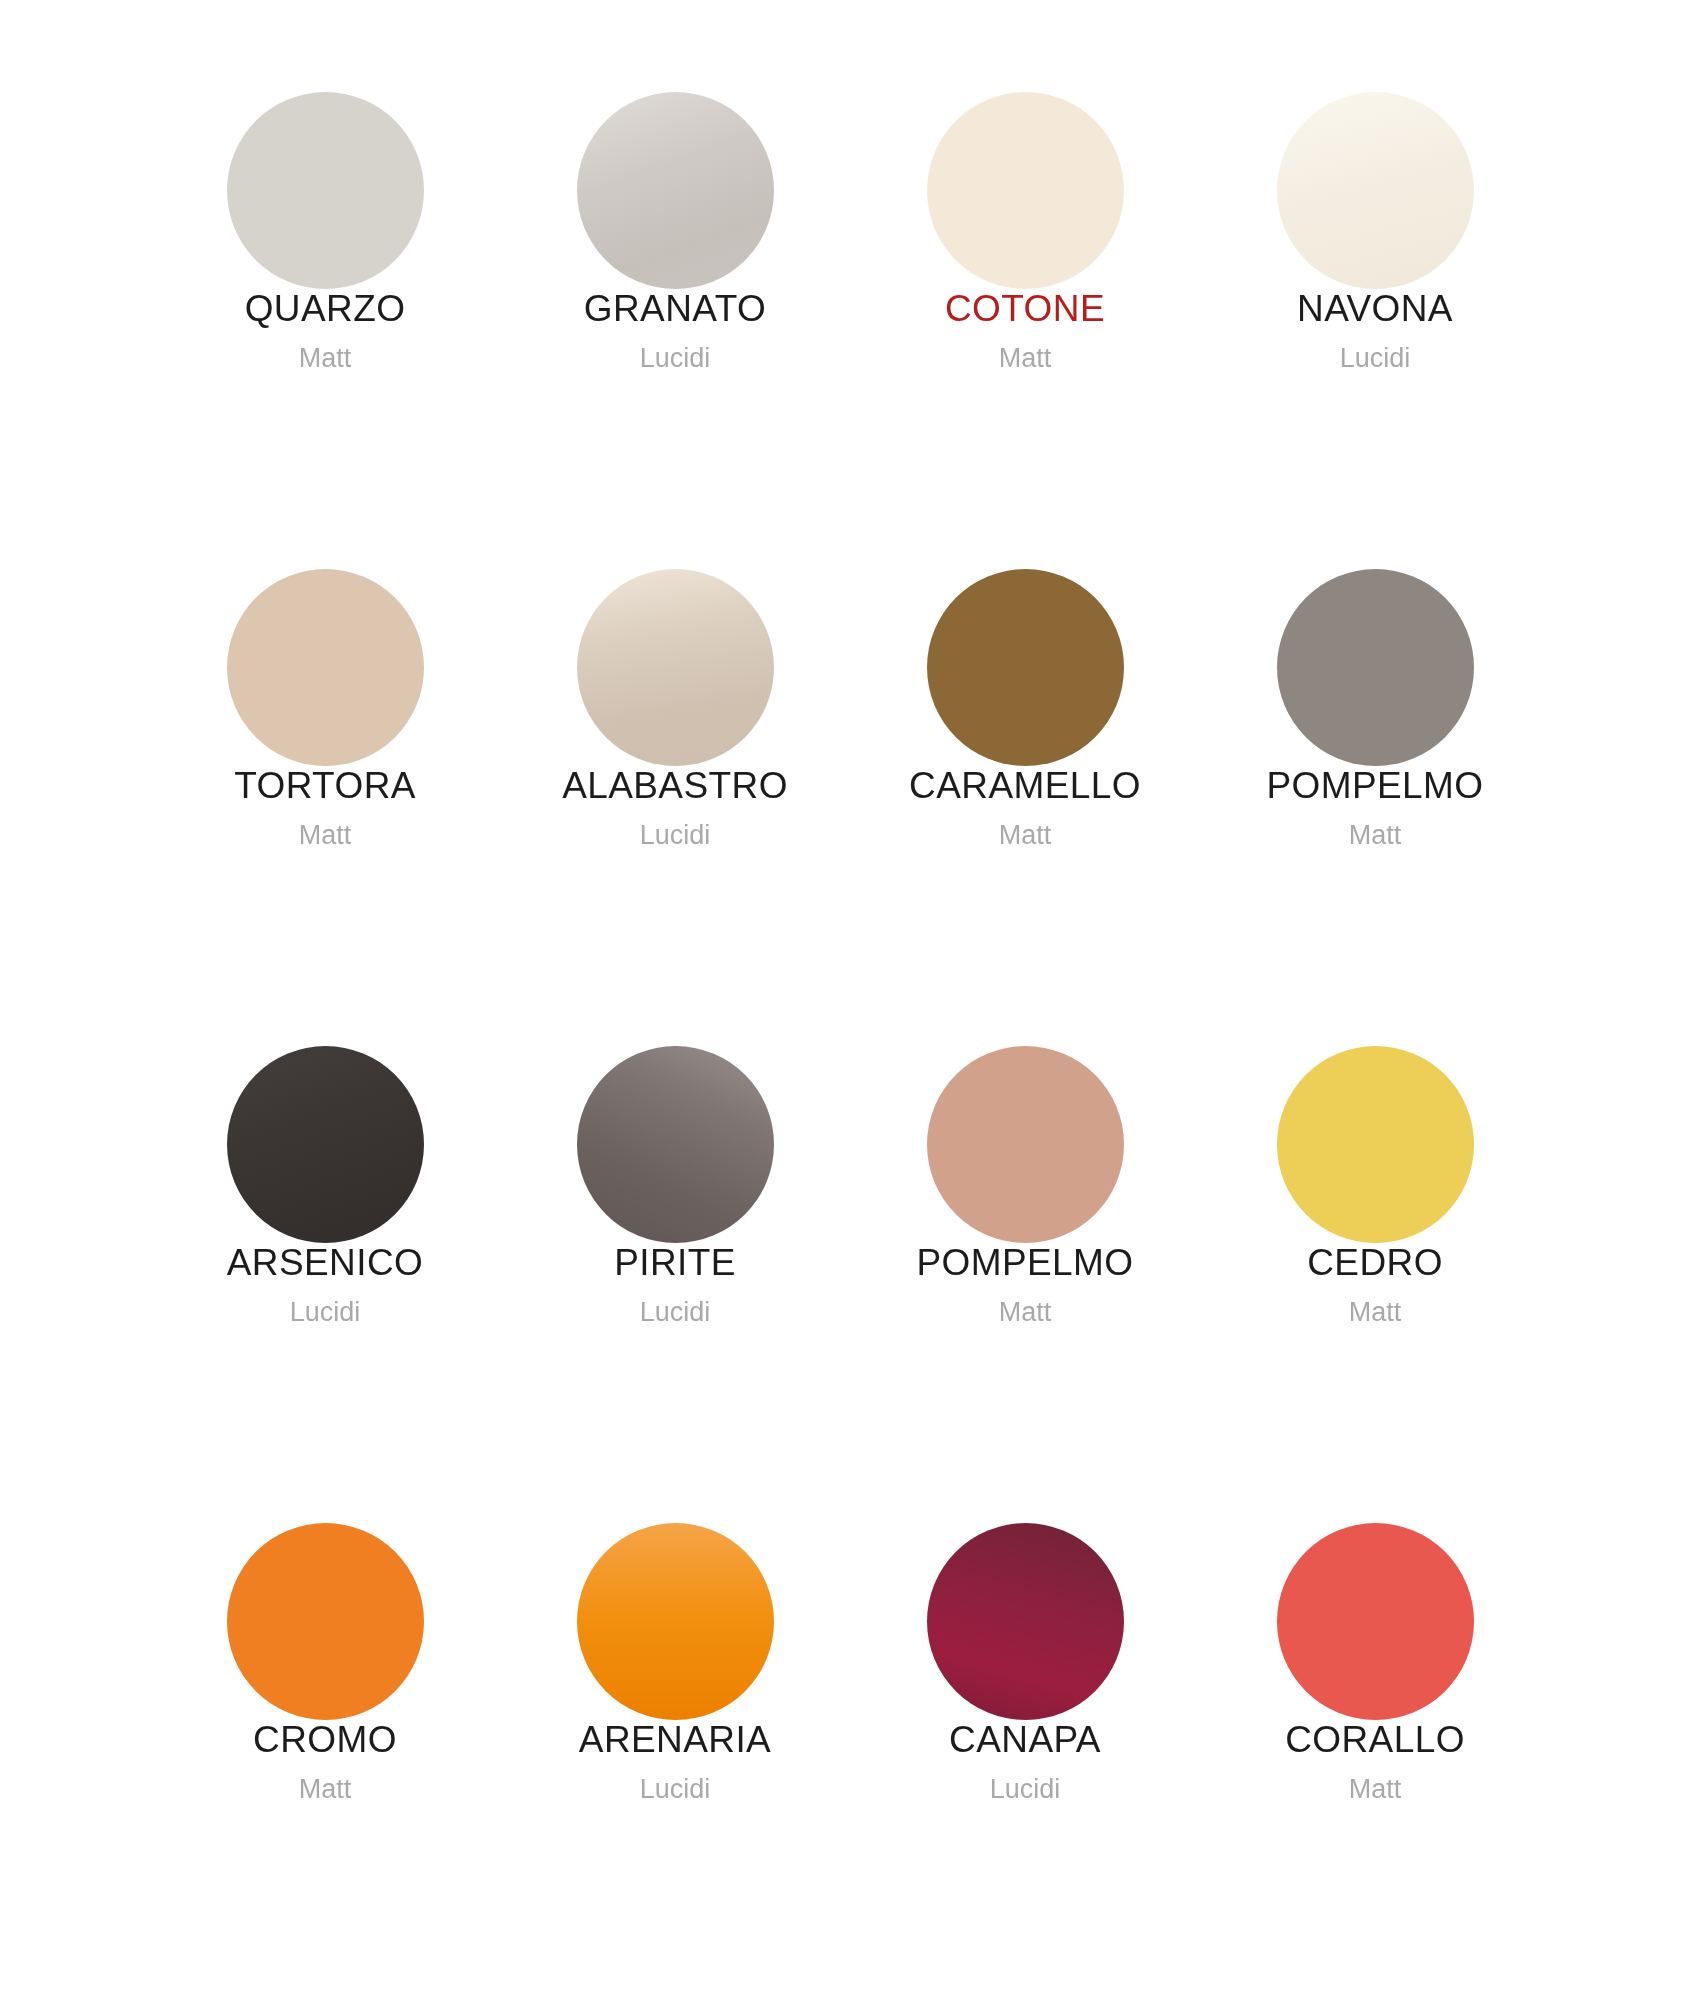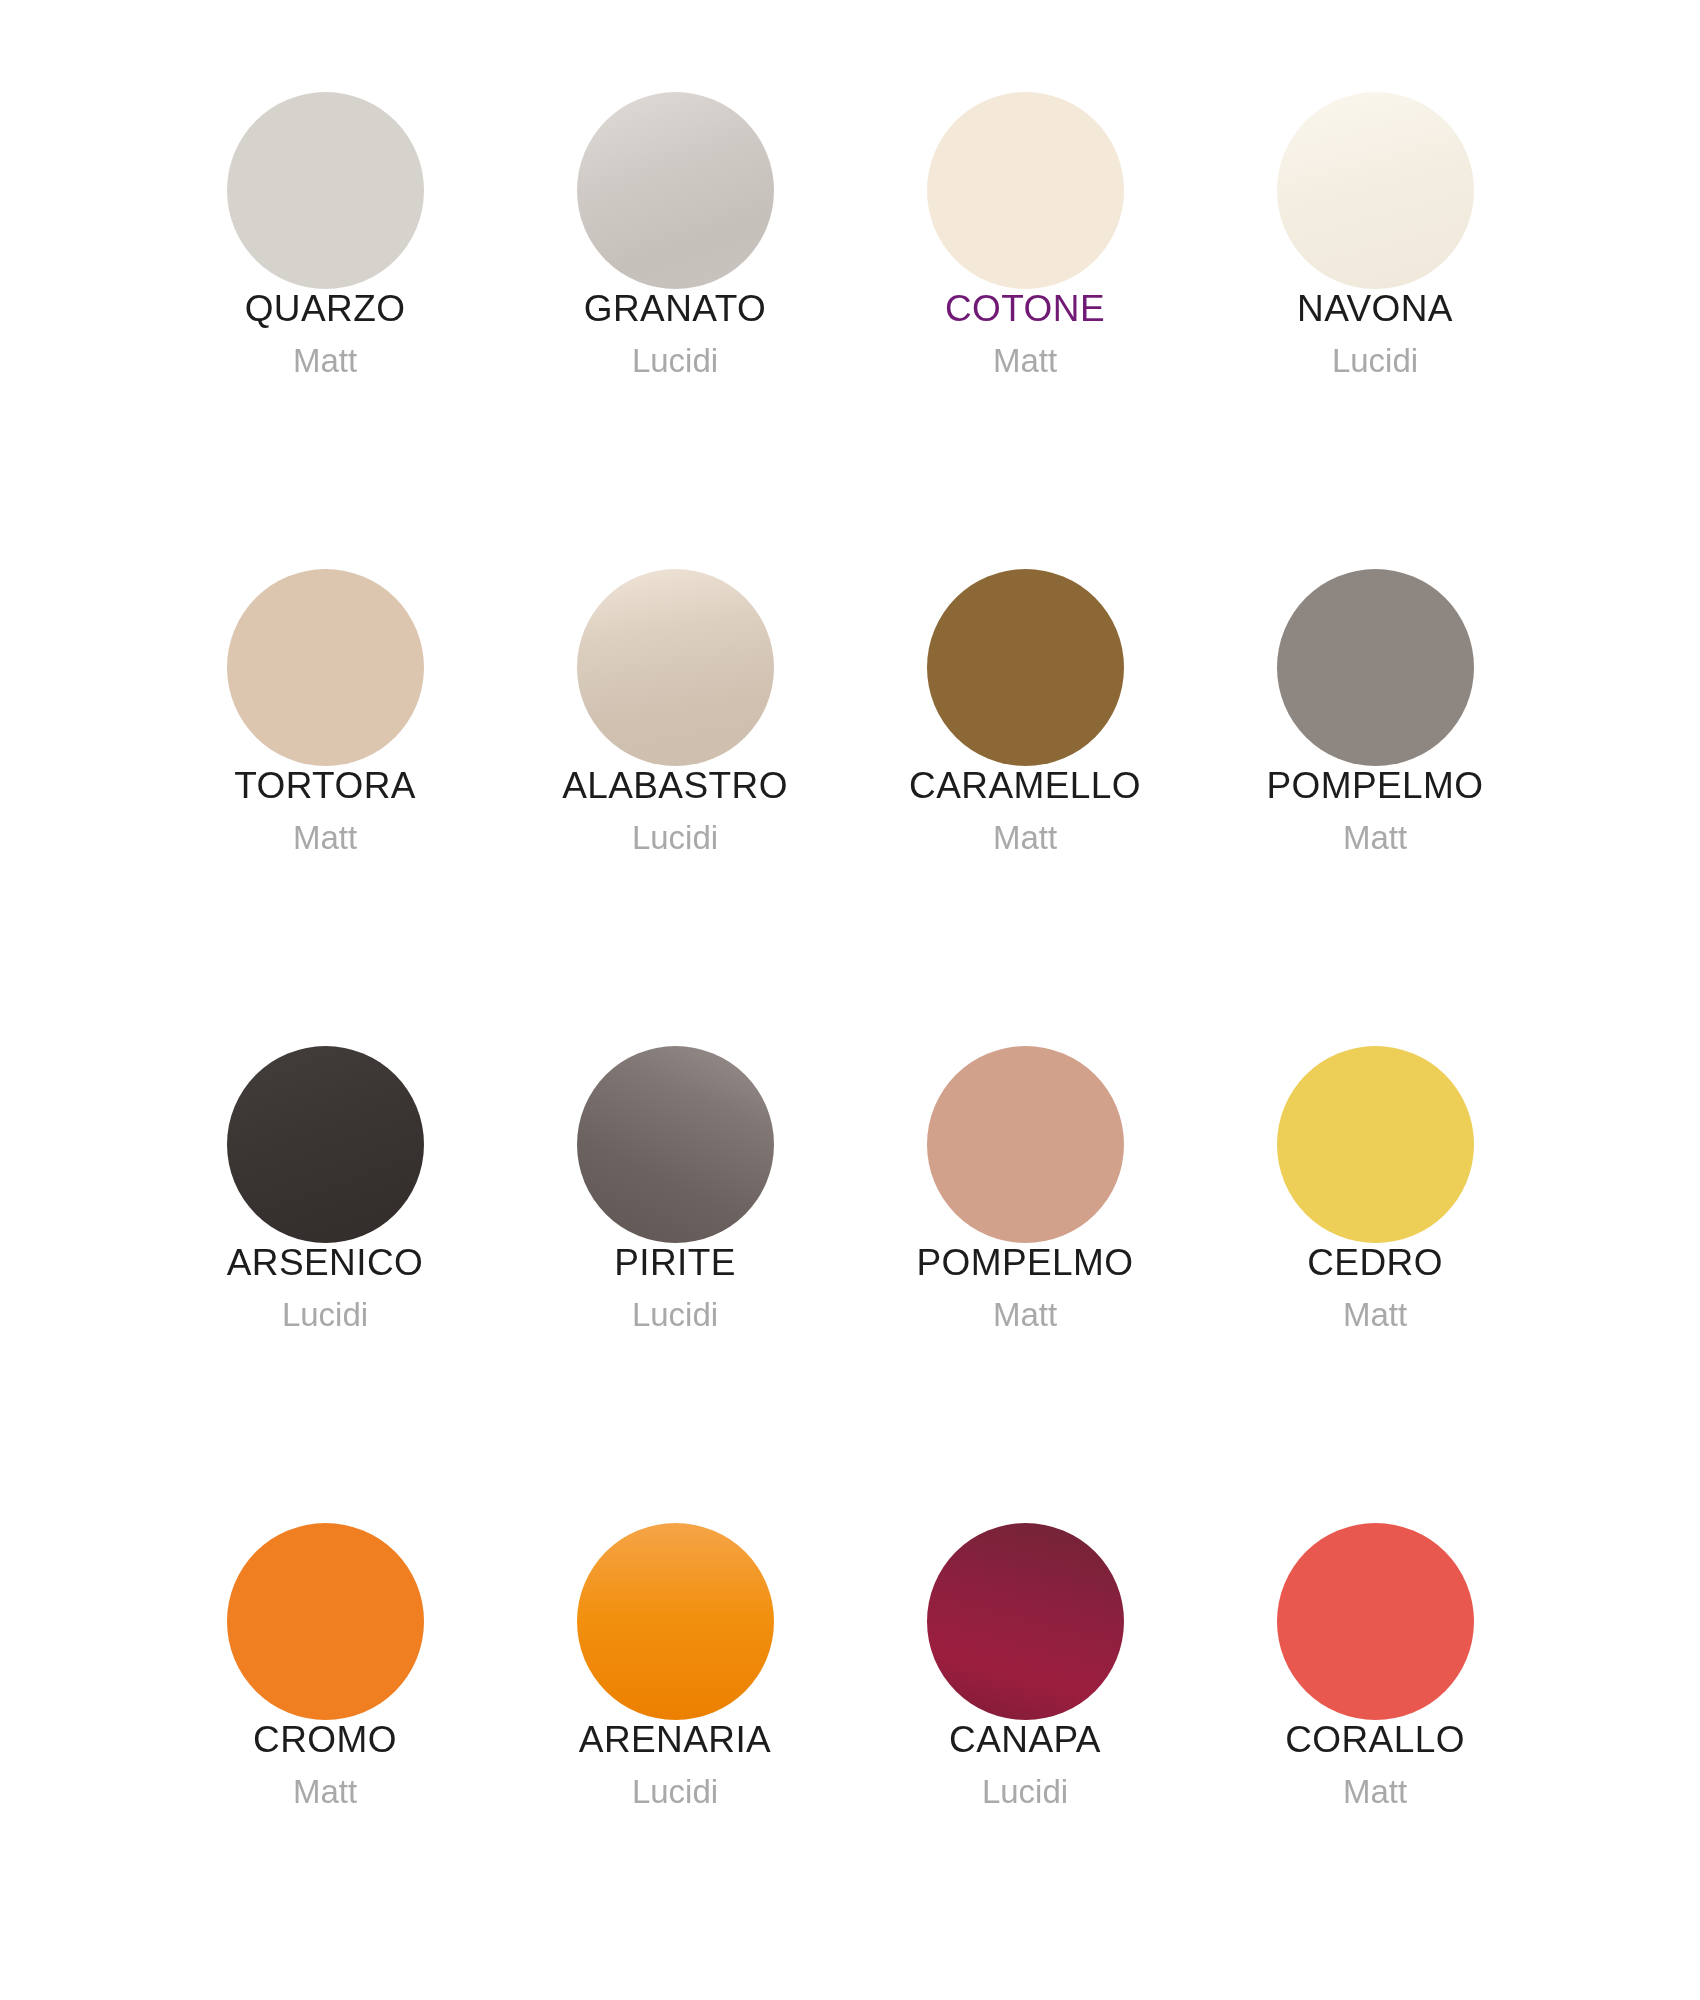--- a/index.html
+++ b/index.html
@@ -41,21 +41,21 @@
     font-size: 37px;
     line-height: 1.06;
     letter-spacing: 0.4px;
     color: #1c1c1c;
     text-align: center;
     white-space: nowrap;
     font-weight: 400;
   }
   .swatch-finish {
     margin-top: 16px;
-    font-size: 33px;
+    font-size: 27px;
     line-height: 1.06;
     color: #a9a9a9;
     text-align: center;
     white-space: nowrap;
     font-weight: 400;
   }
 </style>
 </head>
 <body style="background: rgb(255, 255, 255);">
 
@@ -65,21 +65,21 @@
       <div class="swatch-name" style="color: rgb(28, 28, 28);">QUARZO</div>
       <div class="swatch-finish" style="color: rgb(169, 169, 169);">Matt</div>
     </div>
     <div class="swatch-cell">
       <div class="swatch-disc" style="background: linear-gradient(160deg, rgb(224, 220, 216) 0%, rgb(207, 202, 197) 38%, rgb(198, 192, 187) 72%, rgb(201, 196, 191) 100%);"></div>
       <div class="swatch-name" style="color: rgb(28, 28, 28);">GRANATO</div>
       <div class="swatch-finish" style="color: rgb(169, 169, 169);">Lucidi</div>
     </div>
     <div class="swatch-cell">
       <div class="swatch-disc" style="background: rgb(244, 233, 217);"></div>
-      <div class="swatch-name" style="color: #701a75;">COTONE</div>
+      <div class="swatch-name" style="color: #b91c1c;">COTONE</div>
       <div class="swatch-finish" style="color: rgb(169, 169, 169);">Matt</div>
     </div>
     <div class="swatch-cell">
       <div class="swatch-disc" style="background: linear-gradient(165deg, rgb(251, 247, 238) 0%, rgb(244, 238, 226) 45%, rgb(239, 232, 218) 100%);"></div>
       <div class="swatch-name" style="color: rgb(28, 28, 28);">NAVONA</div>
       <div class="swatch-finish" style="color: rgb(169, 169, 169);">Lucidi</div>
     </div>
     <div class="swatch-cell">
       <div class="swatch-disc" style="background: rgb(221, 198, 176);"></div>
       <div class="swatch-name" style="color: rgb(28, 28, 28);">TORTORA</div>

